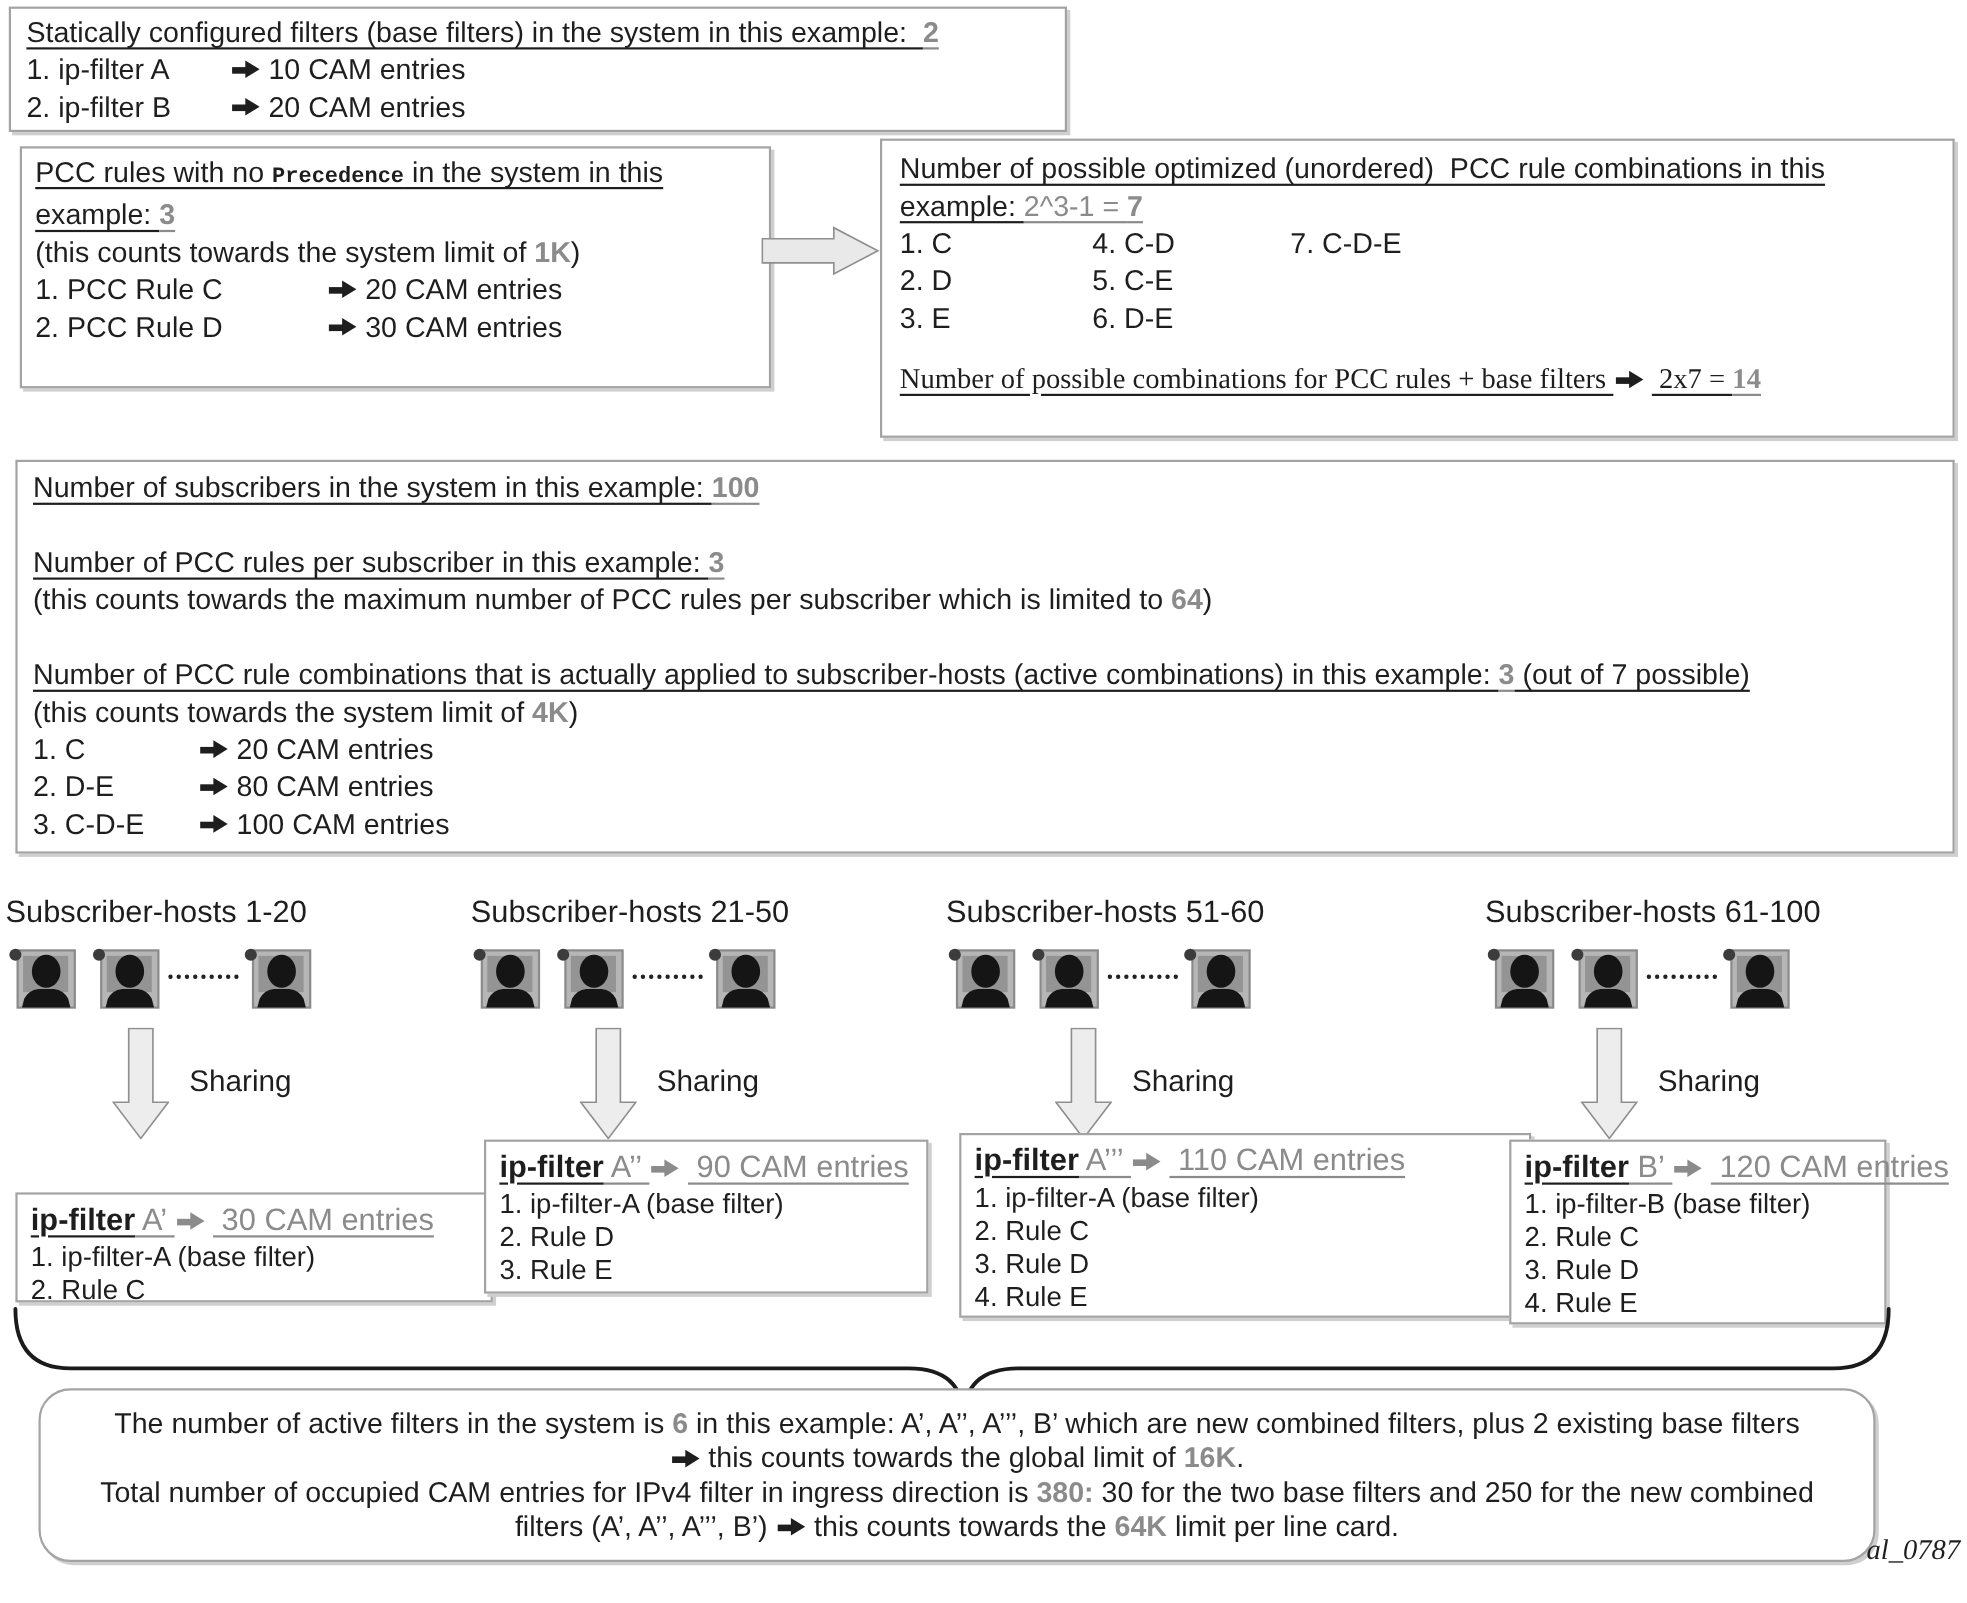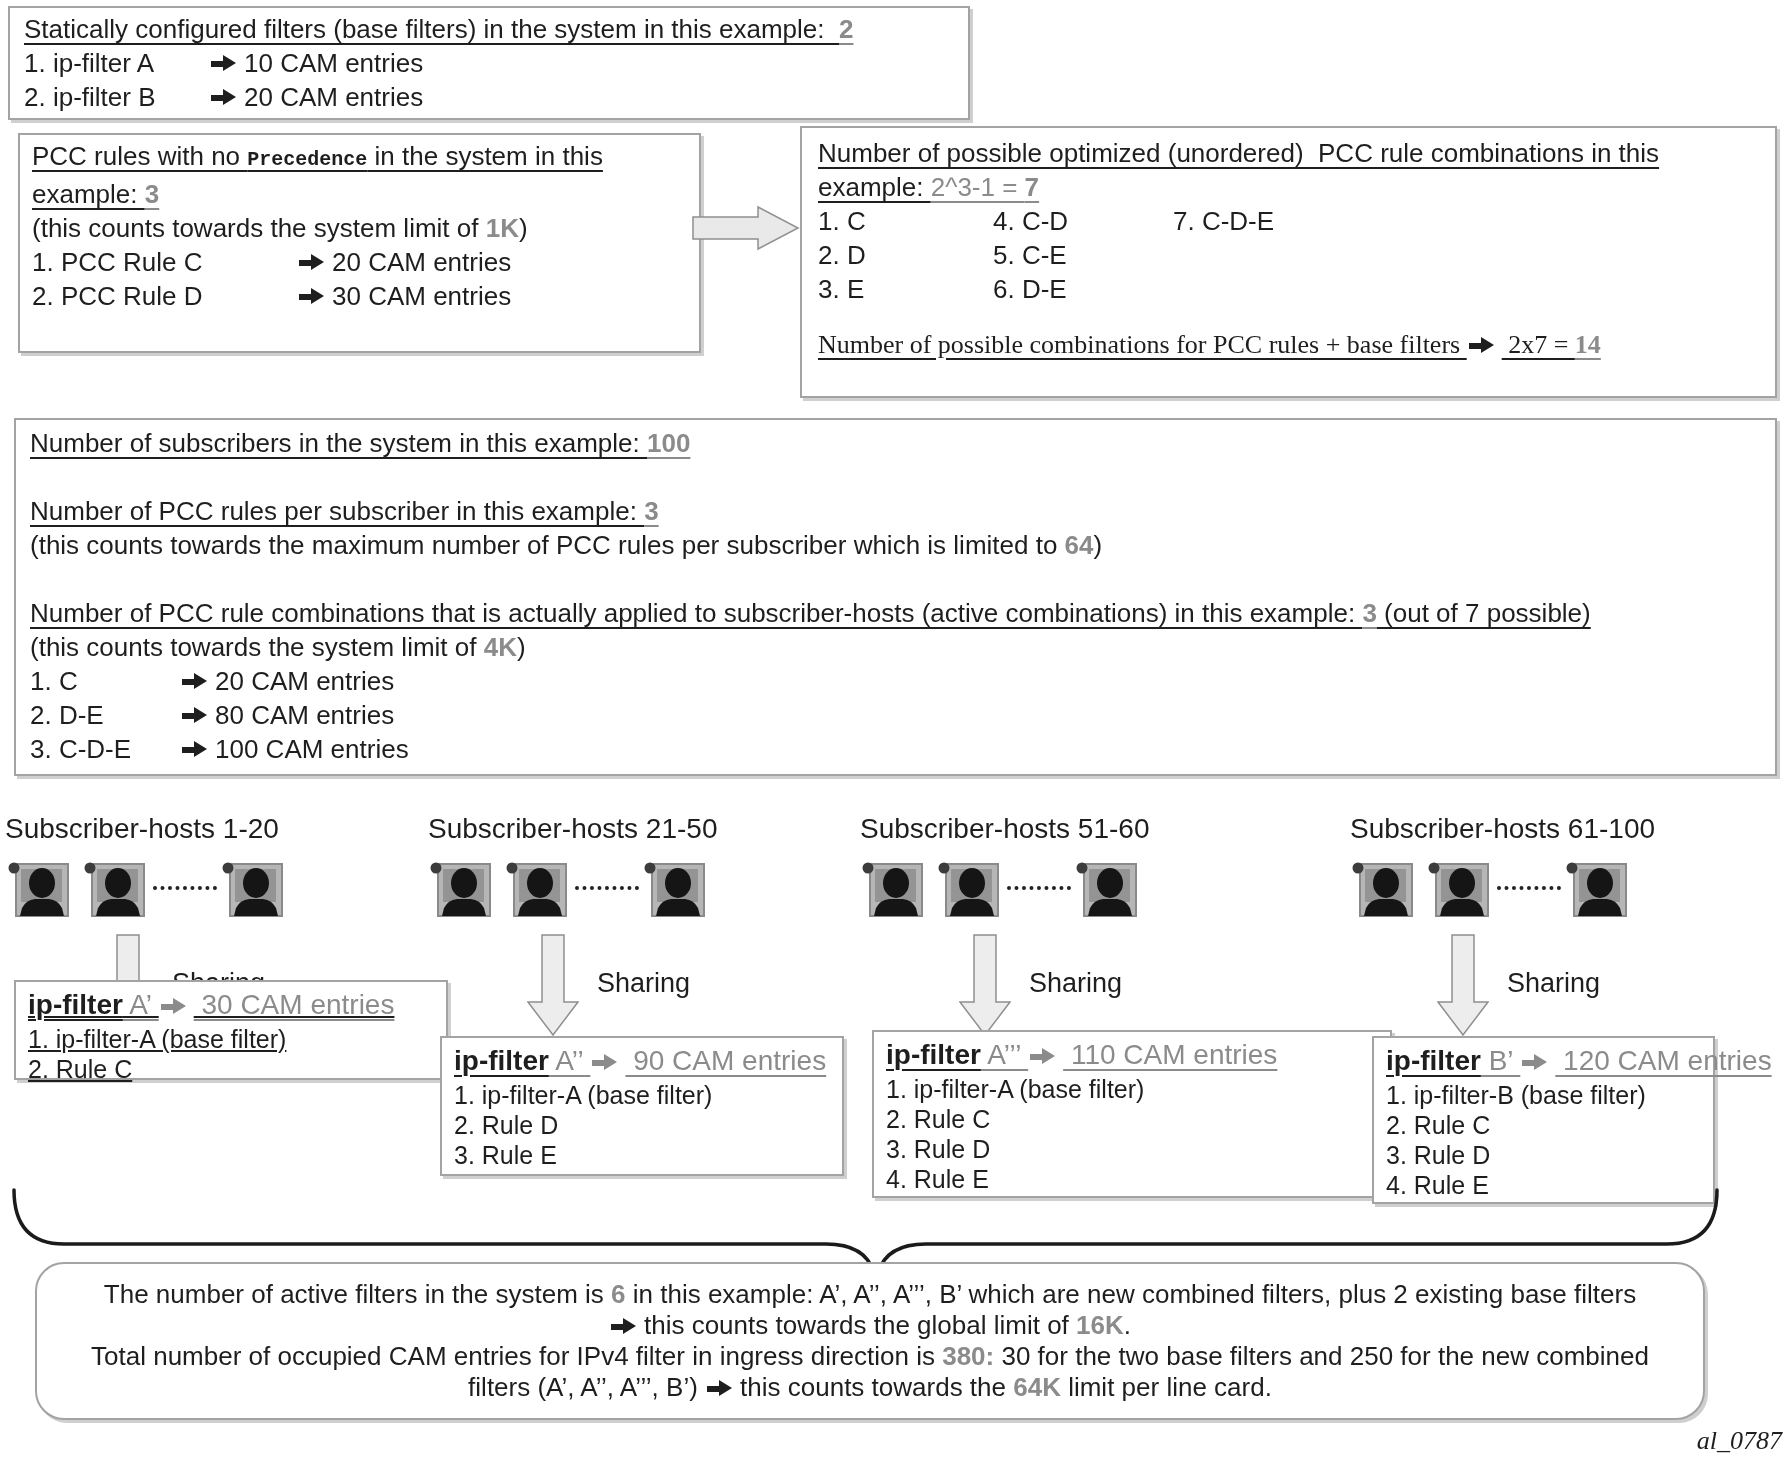--- a/index.html
+++ b/index.html
@@ -32,21 +32,21 @@
   .sharing-arrow{position:absolute;}
   .sharing-label{position:absolute;font-size:27px;line-height:34px;}
   .fb .fbtitle{font-size:28px;line-height:38px;white-space:nowrap;}
   .fb .fbtitle .name{font-weight:bold;}
   .fb .fitem{font-size:25px;line-height:30px;}
   .cols{display:flex;}
   .cols .col1{width:175px;}
   .cols .col2{width:180px;}
   .nowrap{white-space:nowrap;}
   .summary{ text-align:center;font-size:26px;line-height:31px;padding-top:15px;}
-  .figid{position:absolute;right:6px;top:1424px;font-family:"Liberation Serif",serif;font-style:italic;font-size:26px;}
+  .figid{position:absolute;right:6px;top:1392px;font-family:"Liberation Serif",serif;font-style:italic;font-size:26px;}
   svg.abs{position:absolute;}
 </style>
 </head>
 <body>
 
 <svg width="0" height="0" style="position:absolute">
   <symbol id="person-sym" viewBox="0 0 62 58">
     <rect x="8" y="4" width="52" height="52" fill="#b6b6b6" stroke="#8a8a8a" stroke-width="2"></rect>
     <rect x="13" y="9" width="41" height="33" fill="#949494"></rect>
     <ellipse cx="34" cy="23" rx="13" ry="15" fill="#151515"></ellipse>
@@ -198,21 +198,21 @@
   </svg>
 <svg class="sharing-arrow" style="left:1437px;top:934px;" width="52" height="102" viewBox="0 0 52 102">
     <polygon points="15,1 37,1 37,68 51,68 26,101 1,68 15,68" fill="#ededed" stroke="#8f8f8f" stroke-width="1.5"></polygon>
   </svg>
 
 <div class="sharing-label" style="left:172px;top:966px;">Sharing</div>
 <div class="sharing-label" style="left:597px;top:966px;">Sharing</div>
 <div class="sharing-label" style="left:1029px;top:966px;">Sharing</div>
 <div class="sharing-label" style="left:1507px;top:966px;">Sharing</div>
 
-<div class="box fb" style="left:14px;top:980px;width:434px;height:100px;padding:4px 12px;text-decoration:underline;">
+<div class="box fb" style="left:14px;top:1084px;width:434px;height:100px;padding:4px 12px;">
   <div class="fbtitle"><span class="u name">ip-filter</span><span class="u g"> A’ </span><span class="g"><span class="arr"></span></span><span class="u g"> 30 CAM entries</span></div>
   <div class="fitem">1. ip-filter-A (base filter)</div>
   <div class="fitem">2. Rule C</div>
 </div>
 
 <div class="box fb" style="left:440px;top:1036px;width:404px;height:140px;padding:4px 12px;">
   <div class="fbtitle"><span class="u name">ip-filter</span><span class="u g"> A’’ </span><span class="g"><span class="arr"></span></span><span class="u g"> 90 CAM entries</span></div>
   <div class="fitem">1. ip-filter-A (base filter)</div>
   <div class="fitem">2. Rule D</div>
   <div class="fitem">3. Rule E</div>

